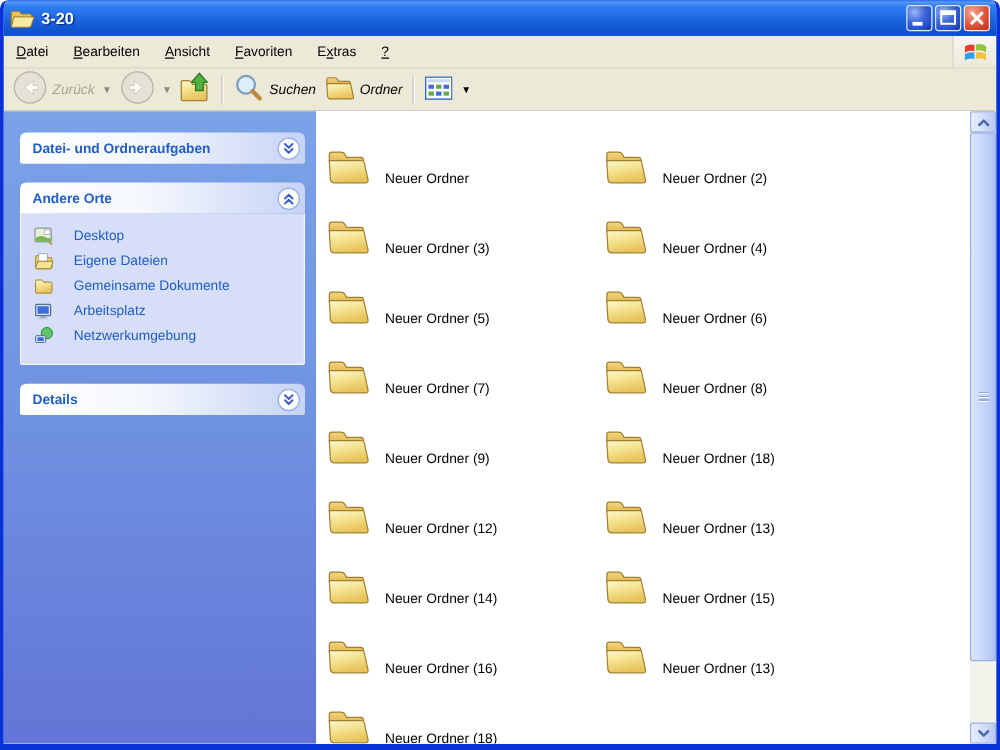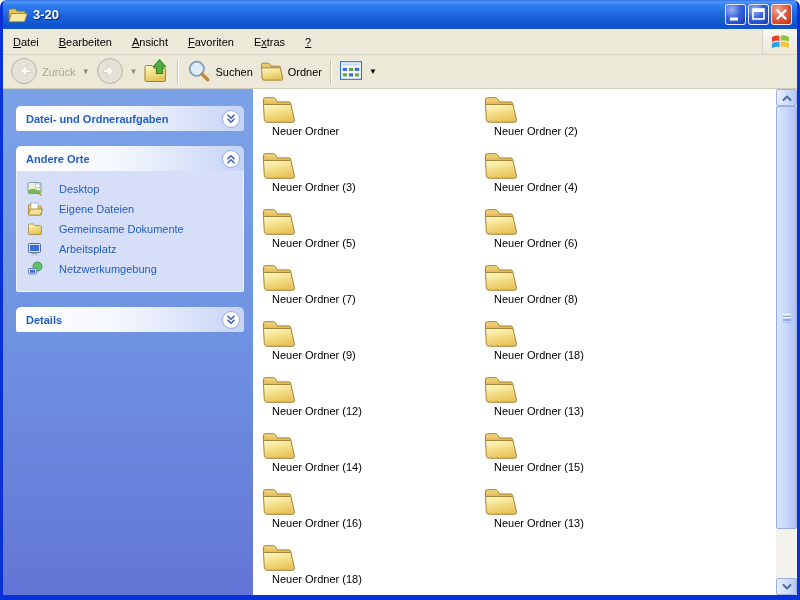--- a/index.html
+++ b/index.html
@@ -12,21 +12,21 @@
   .win-btn{width:21px;height:21px;margin-left:2px;border-radius:3px;border:1px solid rgba(255,255,255,.85);box-sizing:border-box;display:flex;align-items:center;justify-content:center;cursor:default;}
   .win-btn.minmax{background:radial-gradient(circle at 30% 25%,#9ab6f4 0%,#3a62d8 45%,#2450c8 75%,#16388f 100%);}
   .win-btn.close{background:radial-gradient(circle at 30% 25%,#f5a791 0%,#e0614a 45%,#cc3f22 80%,#b03017 100%);}
   
   .menubar{height:25px;flex:0 0 25px;display:flex;align-items:stretch;background:#ece9d8;border-bottom:1px solid #d8d4c8;}
   .menu-items{display:flex;align-items:center;}
   .menu-item{padding:0 10px;color:#000;cursor:default;}
   .menu-item .accel{text-decoration:underline;}
   .menu-logo{margin-left:auto;width:34px;display:flex;align-items:center;justify-content:center;border-left:1px solid #d8d4c8;background:linear-gradient(180deg,#f8f7f2,#ece9d8);}
   
-  .toolbar{height:33px;flex:0 0 33px;display:flex;align-items:center;background:#ece9d8;border-bottom:1px solid #cfccbd;padding:0 4px;}
+  .toolbar{height:33px;flex:0 0 33px;display:flex;align-items:center;background:#ece9d8;border-bottom:1px solid #cfccbd;padding:0 4px;font-style:italic;}
   .tb-btn{display:flex;align-items:center;gap:4px;padding:1px 3px;border-radius:3px;cursor:default;}
   .tb-label{color:#000;}
   .tb-btn.disabled .tb-label{color:#a9a594;}
   .tb-chevron{font-size:8px;color:#8d8a7d;padding:0 3px;}
   .tb-sep{width:1px;height:24px;background:#c9c5b5;border-right:1px solid #fff;margin:0 5px;}
   .views-caret{font-size:8px;color:#000;margin-left:3px;}
   
   .content{flex:1;display:flex;min-height:0;background:#fff;}
   
   .sidebar{width:250px;flex:0 0 250px;box-sizing:border-box;background:linear-gradient(180deg,#7ba2e7 0%,#7094e2 45%,#6375d6 100%);padding:17px 9px 0 13px;overflow:hidden;}
@@ -35,21 +35,21 @@
   .panel.expanded .panel-header{border-radius:5px 5px 0 0;}
   .panel-title{color:#215dc6;font-weight:bold;flex:1;font-size:11px;}
   .chevron-btn{width:18px;height:18px;border-radius:50%;background:radial-gradient(circle at 35% 30%,#ffffff 60%,#dde6fa 100%);border:1px solid #98b1e4;box-sizing:border-box;display:flex;align-items:center;justify-content:center;}
   .panel-body{background:#d6dff7;border:1px solid rgba(255,255,255,.65);border-top:none;border-radius:0 0 2px 2px;padding:8px 4px 12px 10px;}
   .link-row{display:flex;align-items:center;height:20px;gap:16px;cursor:default;}
   .link-icon{width:16px;height:16px;flex:0 0 16px;display:flex;align-items:center;justify-content:center;}
   .link-label{color:#215dc6;}
   
   .main{flex:1;background:#fff;padding:4px 0 0 7px;overflow:hidden;}
   .folder-grid{display:grid;grid-template-columns:222px 222px;grid-auto-rows:56px;}
-  .folder-item{display:flex;align-items:flex-start;cursor:default;flex-direction:column;}
+  .folder-item{display:flex;align-items:flex-end;cursor:default;}
   .folder-label{margin-left:12px;color:#000;}
   
   .scrollbar{width:21px;flex:0 0 21px;background:#f4f3eb;display:flex;flex-direction:column;align-items:stretch;}
   .sb-btn{height:17px;flex:0 0 17px;background:linear-gradient(90deg,#e8eefd 0%,#d3defb 50%,#b7c8f3 100%);border:1px solid #9cb0e2;border-radius:2px;box-sizing:border-box;display:flex;align-items:center;justify-content:center;}
   .sb-thumb{height:423px;flex:0 0 423px;background:linear-gradient(90deg,#dbe5fd 0%,#c8d6fb 50%,#aec2f2 100%);border:1px solid #98aee4;border-radius:2px;box-sizing:border-box;position:relative;}
   .sb-grip{position:absolute;left:50%;top:50%;width:8px;height:9px;transform:translate(-50%,-50%);background:repeating-linear-gradient(180deg,#93a8e0 0 1px,rgba(255,255,255,.9) 1px 2px,transparent 2px 3px);}
   .sb-spacer{flex:1;}
 </style>
 </head>
 <body>

